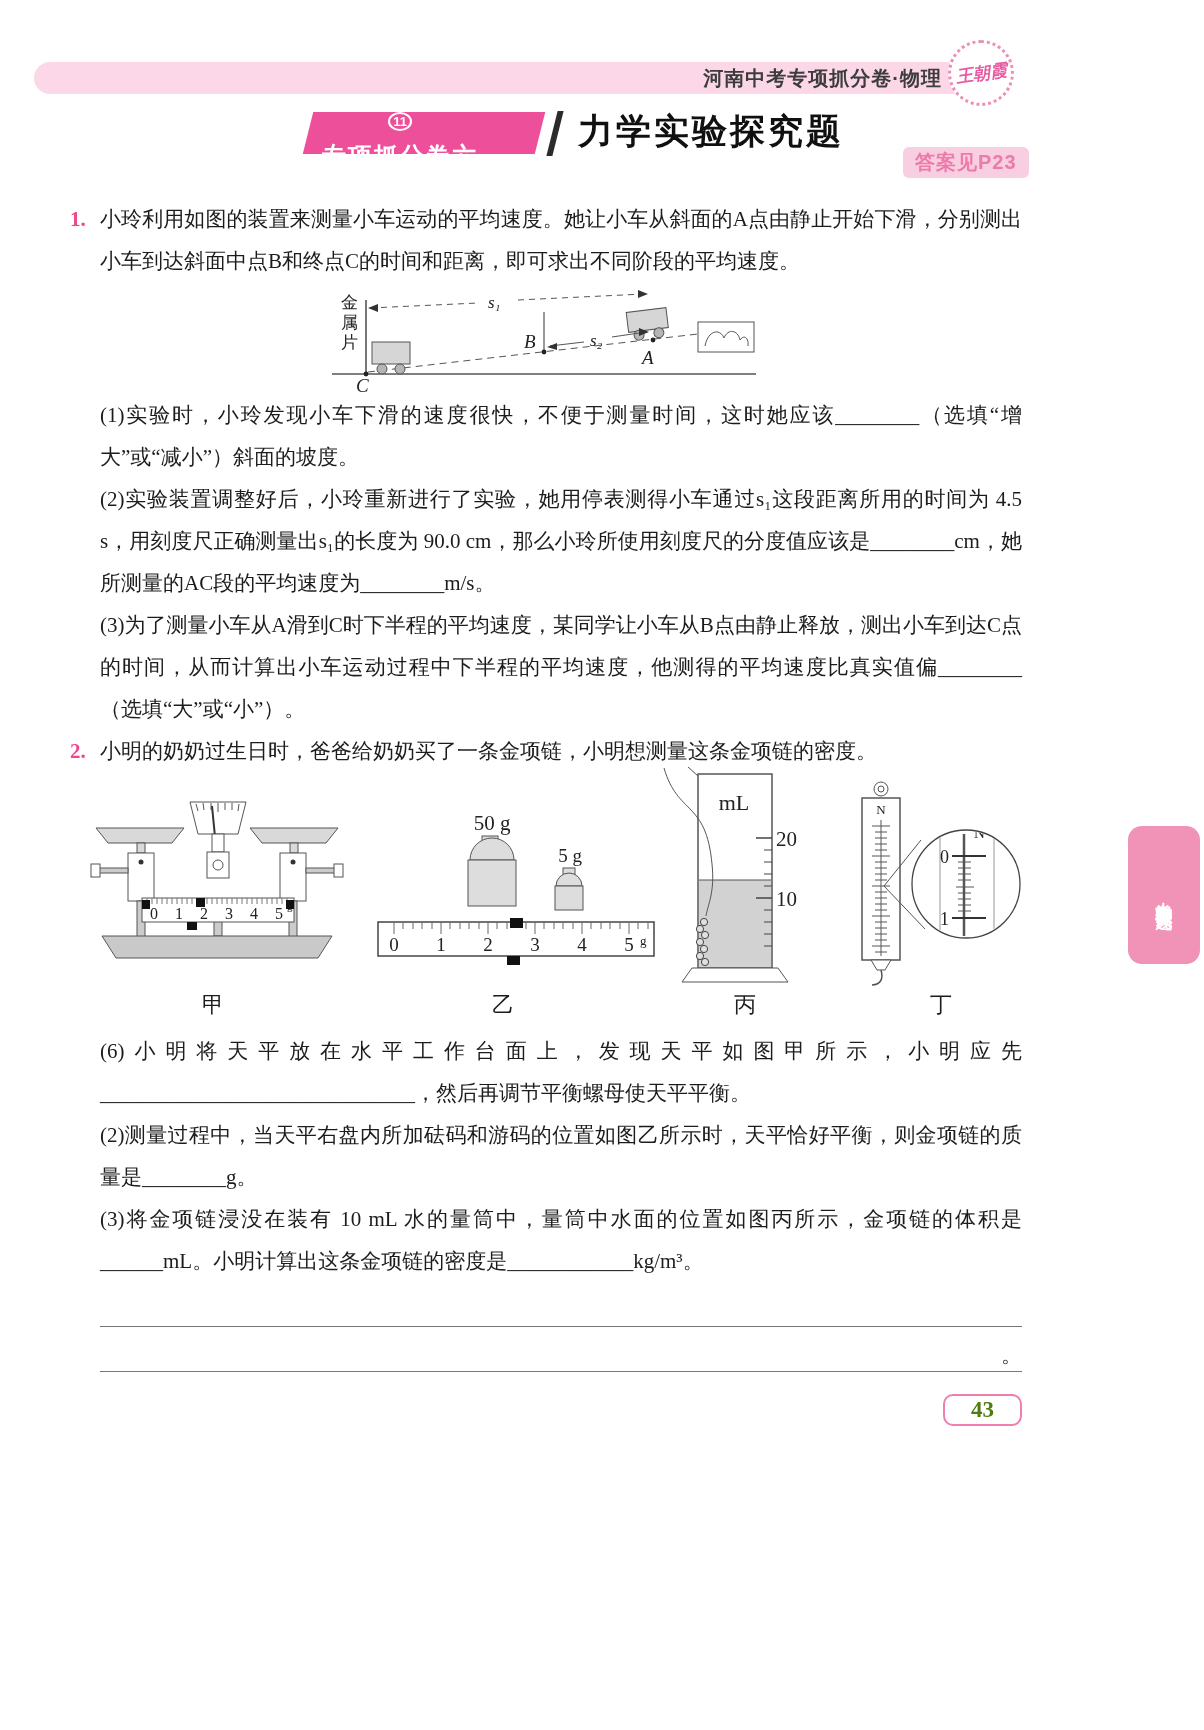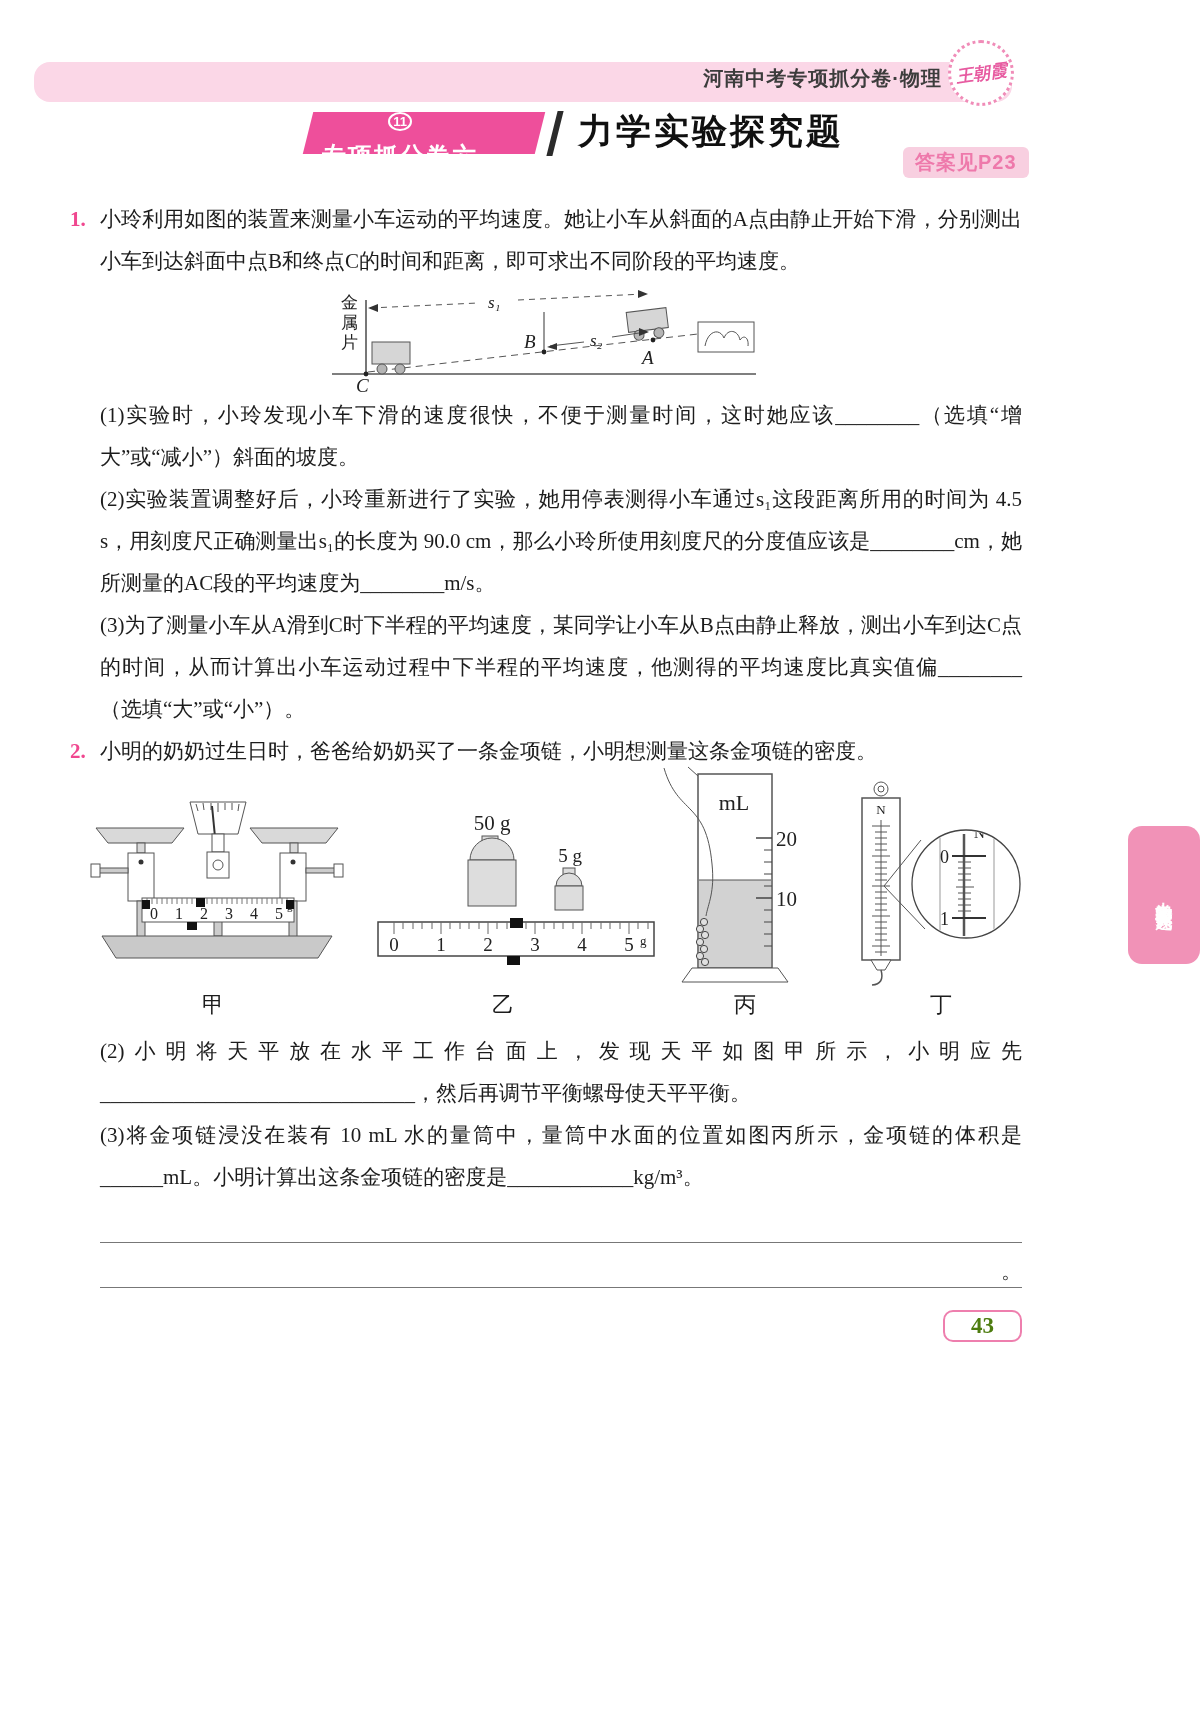--- a/index.html
+++ b/index.html
@@ -1,20 +1,20 @@
 <!DOCTYPE html>
 <html><head>
 <meta charset="utf-8">
 <style>
   html,body{margin:0;padding:0;background:#ffffff;}
   #page{position:relative;width:1204px;height:1730px;background:#fff;overflow:hidden;
         font-family:"Liberation Serif","DejaVu Serif",serif;color:#1c1c1c;}
 
   
-  .header-strip{position:absolute;left:34px;top:62px;width:978px;height:40px;
+  .header-strip{position:absolute;left:34px;top:62px;width:978px;height:32px;
     background:#fbd7e7;border-radius:16px;}
   .header-strip .edition{position:absolute;right:70px;top:0;line-height:32px;
     font-family:"Liberation Sans","DejaVu Sans",sans-serif;font-weight:bold;
     font-size:20px;color:#3c3c3c;letter-spacing:1px;}
   .logo{position:absolute;left:948px;top:40px;width:66px;height:66px;border-radius:50%;
     background:#fff;border:3px dotted #f08cb8;box-sizing:border-box;
     display:flex;align-items:center;justify-content:center;}
   .logo .logo-text{font-size:17px;font-weight:bold;color:#e75aa0;transform:rotate(-8deg);
     font-style:italic;}
 
@@ -409,21 +409,22 @@
           <text x="131" y="149" font-size="18" text-anchor="end">1</text>
         </g>
       </svg>
 
       <span class="caption cap-jia">甲</span>
       <span class="caption cap-yi">乙</span>
       <span class="caption cap-bing">丙</span>
       <span class="caption cap-ding">丁</span>
     </div>
 
-    <p class="para">(2)小明将天平放在水平工作台面上，发现天平如图甲所示，小明应先______________________________，然后再调节平衡螺母使天平平衡。</p>
+    <p class="para">(6)小明将天平放在水平工作台面上，发现天平如图甲所示，小明应先______________________________，然后再调节平衡螺母使天平平衡。</p>
+    <p class="para">(2)测量过程中，当天平右盘内所加砝码和游码的位置如图乙所示时，天平恰好平衡，则金项链的质量是________g。</p>
     <p class="para">(3)将金项链浸没在装有 10 mL 水的量筒中，量筒中水面的位置如图丙所示，金项链的体积是______mL。小明计算出这条金项链的密度是____________kg/m³。</p>
 
     <div class="blank-line"></div>
     <div class="blank-line">
       <span class="period">。</span>
     </div>
 
     <div class="badge-row">
       <span class="page-badge">43</span>
     </div>

